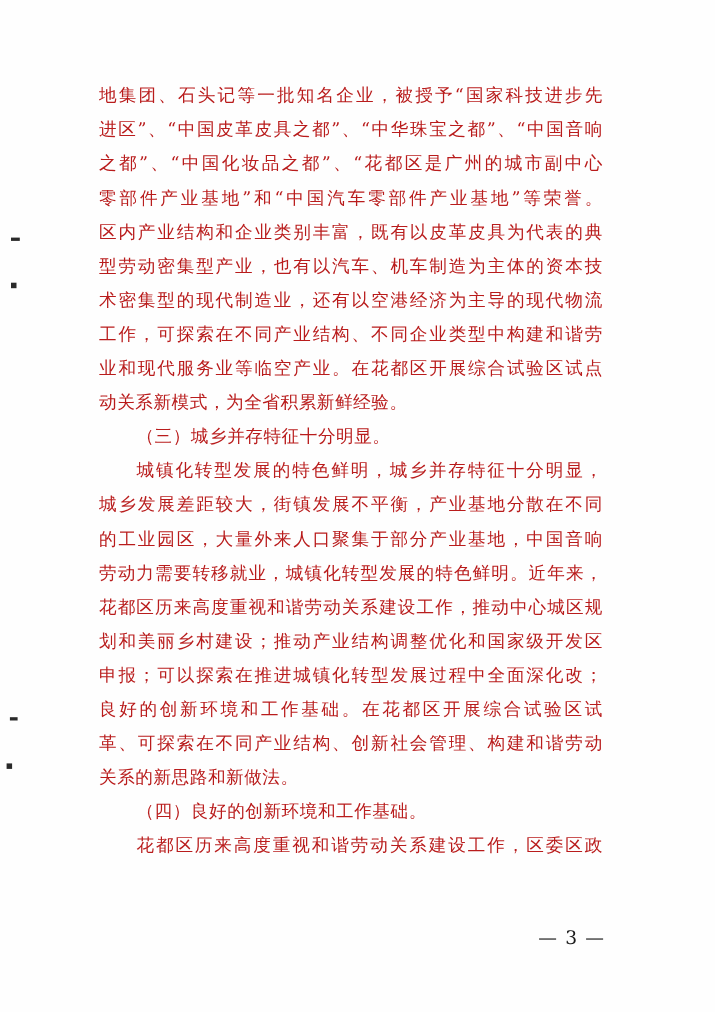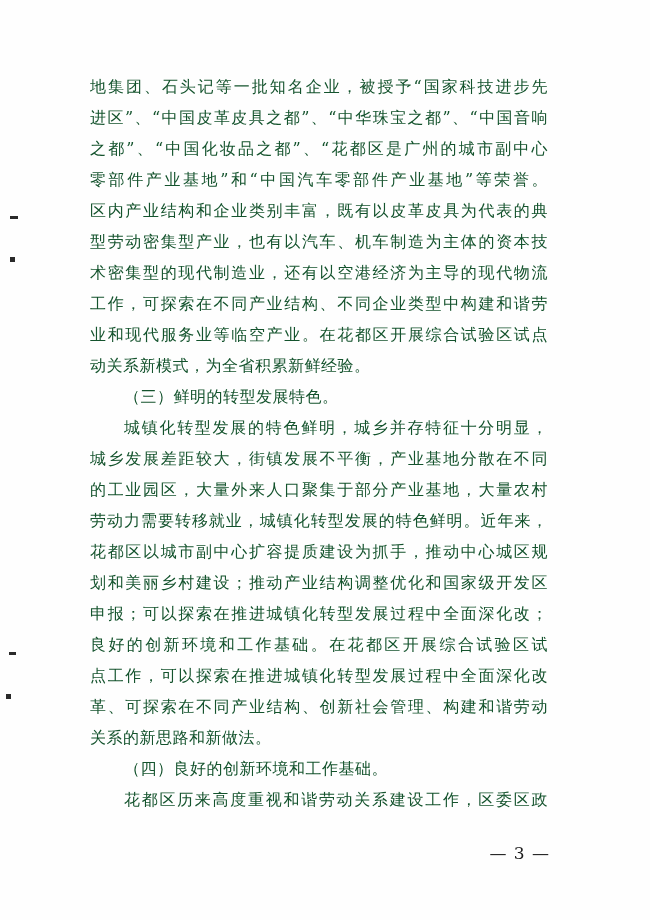--- a/index.html
+++ b/index.html
@@ -18,21 +18,21 @@
   .text-block {
     position: absolute;
     left: 90px;
     top: 71px;
     width: 458px;
   }
   .line {
     height: 31px;
     line-height: 31px;
     font-size: 16px;
-    color: #14532d;
+    color: #b91c1c;
     letter-spacing: 0.5px;
     box-sizing: border-box;
     overflow: hidden;
   }
   .j {
     text-align: justify;
     text-align-last: justify;
     text-justify: inter-character;
   }
   .ind {
@@ -66,30 +66,29 @@
     <div class="line j">地集团、石头记等一批知名企业，被授予“国家科技进步先</div>
     <div class="line j">进区”、“中国皮革皮具之都”、“中华珠宝之都”、“中国音响</div>
     <div class="line j">之都”、“中国化妆品之都”、“花都区是广州的城市副中心</div>
     <div class="line j">零部件产业基地”和“中国汽车零部件产业基地”等荣誉。</div>
     <div class="line j">区内产业结构和企业类别丰富，既有以皮革皮具为代表的典</div>
     <div class="line j">型劳动密集型产业，也有以汽车、机车制造为主体的资本技</div>
     <div class="line j">术密集型的现代制造业，还有以空港经济为主导的现代物流</div>
     <div class="line j">工作，可探索在不同产业结构、不同企业类型中构建和谐劳</div>
     <div class="line j">业和现代服务业等临空产业。在花都区开展综合试验区试点</div>
     <div class="line">动关系新模式，为全省积累新鲜经验。</div>
-    <div class="line ind">（三）鲜明的转型发展特色。</div>
+    <div class="line ind">（三）城乡并存特征十分明显。</div>
     <div class="line ind j">城镇化转型发展的特色鲜明，城乡并存特征十分明显，</div>
     <div class="line j">城乡发展差距较大，街镇发展不平衡，产业基地分散在不同</div>
-    <div class="line j">的工业园区，大量外来人口聚集于部分产业基地，大量农村</div>
+    <div class="line j">的工业园区，大量外来人口聚集于部分产业基地，中国音响</div>
     <div class="line j">劳动力需要转移就业，城镇化转型发展的特色鲜明。近年来，</div>
-    <div class="line j">花都区以城市副中心扩容提质建设为抓手，推动中心城区规</div>
+    <div class="line j">花都区历来高度重视和谐劳动关系建设工作，推动中心城区规</div>
     <div class="line j">划和美丽乡村建设；推动产业结构调整优化和国家级开发区</div>
     <div class="line j">申报；可以探索在推进城镇化转型发展过程中全面深化改；</div>
     <div class="line j">良好的创新环境和工作基础。在花都区开展综合试验区试</div>
-    <div class="line j">点工作，可以探索在推进城镇化转型发展过程中全面深化改</div>
     <div class="line j">革、可探索在不同产业结构、创新社会管理、构建和谐劳动</div>
     <div class="line">关系的新思路和新做法。</div>
     <div class="line ind">（四）良好的创新环境和工作基础。</div>
     <div class="line ind j">花都区历来高度重视和谐劳动关系建设工作，区委区政</div>
   </div>
 
   <div class="page-number">— 3 —</div>
 
   <div class="artifact dash-1"></div>
   <div class="artifact dot-1"></div>

